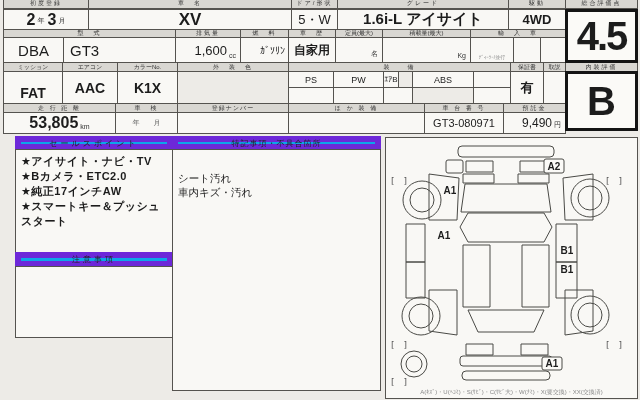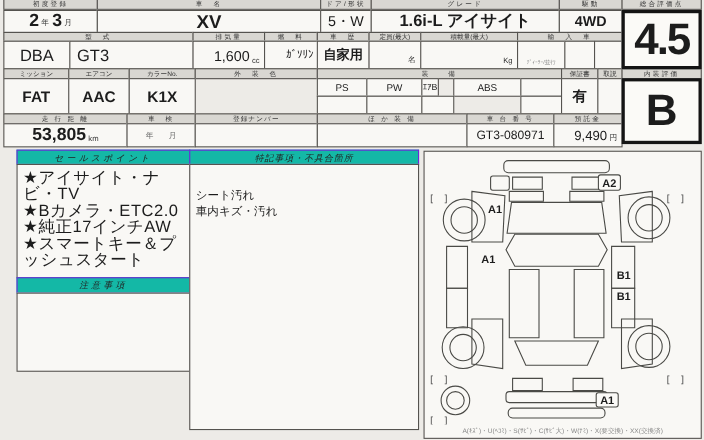--- a/index.html
+++ b/index.html
@@ -10,23 +10,23 @@
   .hdr{background:#d9d7d2;font-size:6px;color:#333;display:flex;align-items:center;justify-content:center;
        letter-spacing:2px;white-space:nowrap;overflow:hidden;}
   .val{display:flex;align-items:center;justify-content:center;white-space:nowrap;overflow:hidden;font-size:13px;}
   .bold{font-weight:bold;}
   .unit{font-size:7px;color:#333;margin-left:2px;align-self:flex-end;padding-bottom:3px;}
   .right{justify-content:flex-end;padding-right:4px;}
   .gray{color:#666;}
   .scorebox{position:absolute;box-sizing:border-box;border:3px solid #141414;background:#fbfaf7;
             display:flex;align-items:center;justify-content:center;font-weight:bold;z-index:5;}
   .panel{position:absolute;box-sizing:border-box;border:1px solid #55534f;background:#f9f8f5;}
-  .panelhdr{position:absolute;box-sizing:border-box;border:1px solid #6d28d9;background:#14b8a6;
-            display:flex;align-items:center;justify-content:center;font-size:8px;letter-spacing:3px;color:#222;font-style:italic;}
-  .listline{font-size:15px;font-weight:normal;line-height:15px;padding:0 5px;letter-spacing:0.5px;}
+  .panelhdr{position:absolute;box-sizing:border-box;border:6px solid #6d28d9;background:#0ea5e9;
+            display:flex;align-items:center;justify-content:center;font-size:8px;letter-spacing:3px;color:#222;}
+  .listline{font-size:11px;font-weight:bold;line-height:15px;padding:0 5px;letter-spacing:0.5px;}
   .remline{font-size:10.5px;line-height:14px;padding:0 5px;}
   svg{display:block;}
   svg *{vector-effect:non-scaling-stroke;}
   .legend{position:absolute;left:0;bottom:1px;width:100%;text-align:center;font-size:6px;color:#888;
           white-space:nowrap;overflow:hidden;}
 </style>
 </head>
 <body>
 
 <div id="sheet">
@@ -77,21 +77,21 @@
 
   <div class="cell hdr" style="left:3px;top:62px;width:60px;height:10px;letter-spacing:0">ミッション</div>
   <div class="cell hdr" style="left:62px;top:62px;width:56px;height:10px;letter-spacing:0">エアコン</div>
   <div class="cell hdr" style="left:117px;top:62px;width:61px;height:10px;letter-spacing:0">カラーNo.</div>
   <div class="cell hdr" style="left:177px;top:62px;width:112px;height:10px">外　装　色</div>
   <div class="cell hdr" style="left:288px;top:62px;width:223px;height:10px">装　　備</div>
   <div class="cell hdr" style="left:510px;top:62px;width:34px;height:10px;letter-spacing:0">保証書</div>
   <div class="cell hdr" style="left:543px;top:62px;width:23px;height:10px;letter-spacing:0">取説</div>
   <div class="cell hdr" style="left:565px;top:62px;width:73px;height:10px">内装評価</div>
 
-  <div class="cell val bold" style="left:3px;top:71px;width:60px;height:33px;font-size:14px">FAT</div>
+  <div class="cell val bold" style="left:3px;top:71px;width:60px;height:43px;font-size:14px">FAT</div>
   <div class="cell val bold" style="left:62px;top:71px;width:56px;height:33px;font-size:14px">AAC</div>
   <div class="cell val bold" style="left:117px;top:71px;width:61px;height:33px;font-size:14px">K1X</div>
 
   <div class="cell val" style="left:288px;top:71px;width:46px;height:17px;font-size:9px">PS</div>
   <div class="cell val" style="left:333px;top:71px;width:51px;height:17px;font-size:9px">PW</div>
   <div class="cell val" style="left:383px;top:71px;width:16px;height:17px;font-size:8px">ｴｱB</div>
   <div class="cell val" style="left:412px;top:71px;width:62px;height:17px;font-size:9px">ABS</div>
   <div class="cell val" style="left:473px;top:71px;width:38px;height:17px;font-size:9px"></div>
   <div class="cell val" style="left:288px;top:87px;width:46px;height:17px;font-size:9px"></div>
   <div class="cell val" style="left:333px;top:87px;width:51px;height:17px;font-size:9px"></div>

